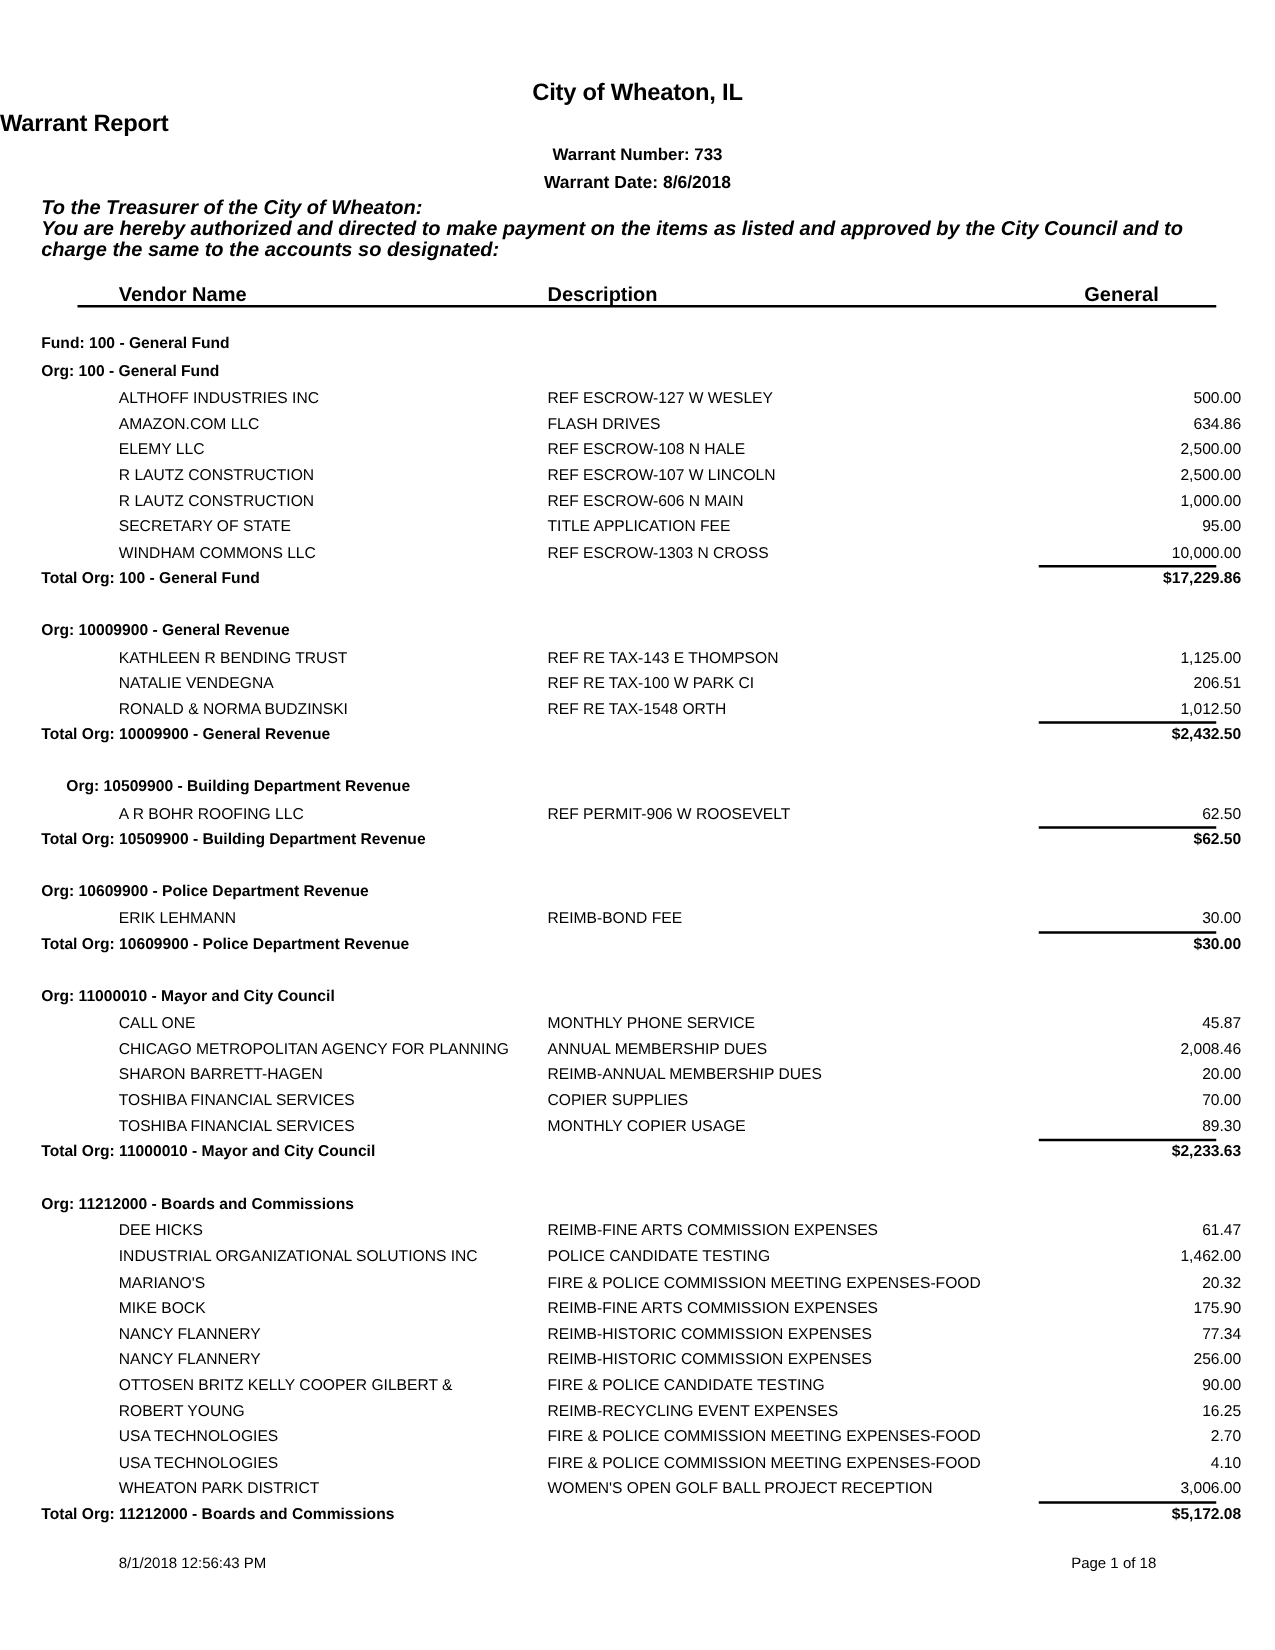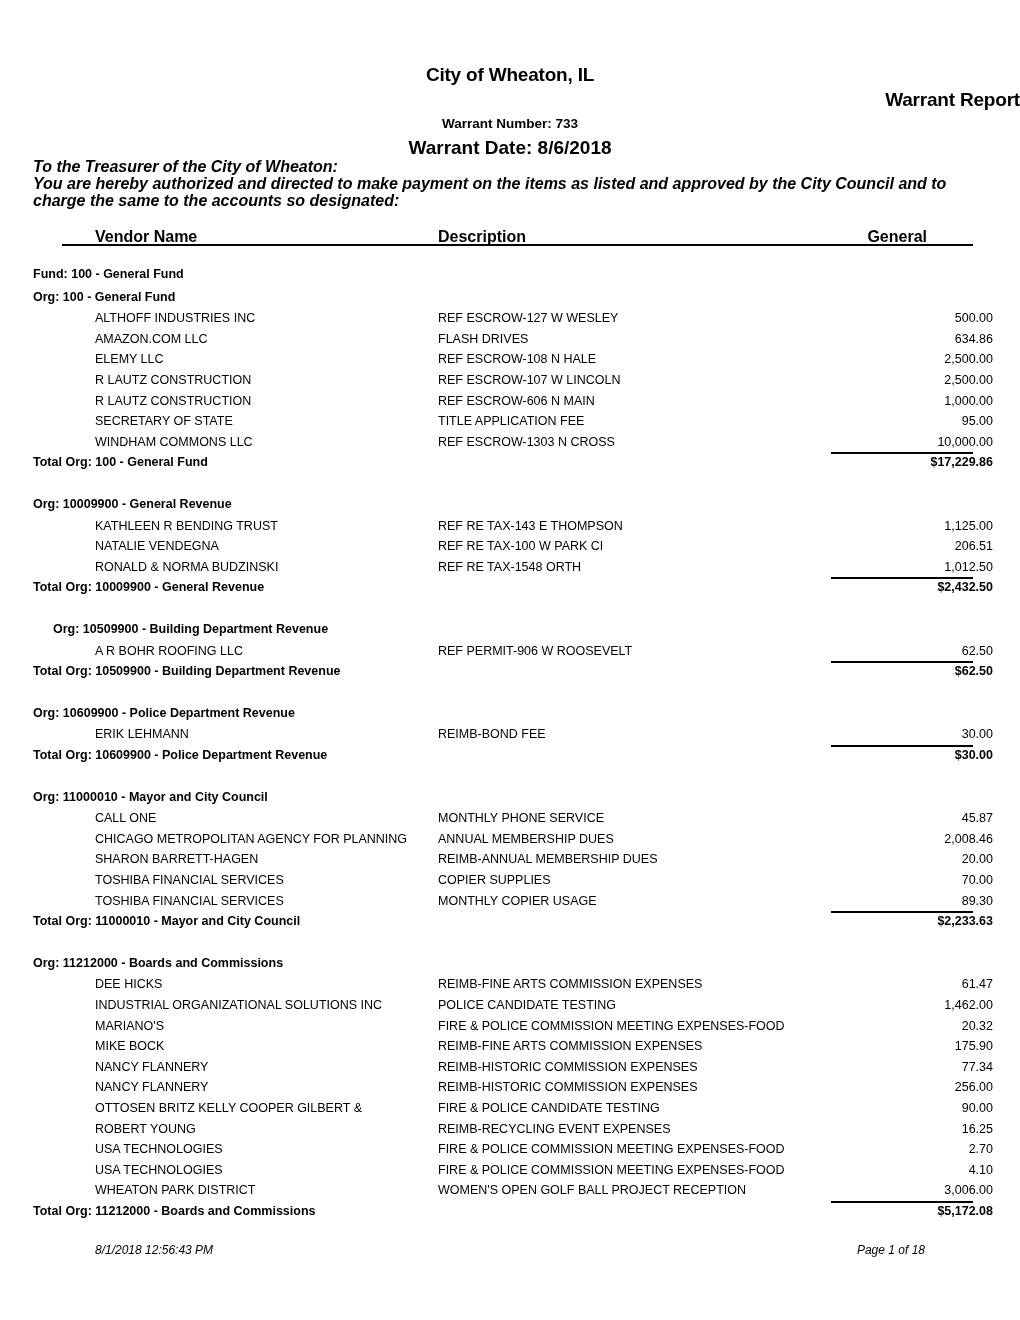--- a/index.html
+++ b/index.html
@@ -1,37 +1,37 @@
 <!DOCTYPE html>
 <html><head>
   <meta charset="utf-8">
   <style>
     html, body { margin: 0; padding: 0; background: #ffffff; }
     body {
       width: 1020px; height: 1320px; position: relative; overflow: hidden;
       font-family: "Liberation Sans", sans-serif; color: #000;
     }
     .t1 { position: absolute; top: 64px; left: 0; width: 1020px; text-align: center; font-size: 19px; font-weight: bold; letter-spacing: -0.2px; }
-    .t2 { position: absolute; top: 89px; left: 0; width: 1020px; text-align: right; font-size: 19px; font-weight: bold; letter-spacing: -0.2px; }
+    .t2 { position: absolute; top: 89px; left: 0; width: 1020px; text-align: left; font-size: 19px; font-weight: bold; letter-spacing: -0.2px; }
     .t3 { position: absolute; top: 116px; left: 0; width: 1020px; text-align: center; font-size: 13.5px; font-weight: bold; }
-    .t4 { position: absolute; top: 137px; left: 0; width: 1020px; text-align: center; font-size: 19px; font-weight: bold; }
+    .t4 { position: absolute; top: 137px; left: 0; width: 1020px; text-align: center; font-size: 14px; font-weight: bold; }
     .intro { position: absolute; left: 33px; width: 940px; font-size: 16px; font-weight: bold; line-height: 17px; font-style: italic; }
     .intro1 { top: 158px; }
     .intro2 { top: 175px; }
     .colhead { position: absolute; top: 228px; font-size: 16px; font-weight: bold; }
     .headline { position: absolute; left: 62px; width: 911px; top: 244px; height: 0; border-top: 2px solid #000; }
     .row { position: absolute; left: 0; width: 1020px; height: 20px; font-size: 12.5px; padding-left: 22px; }
     .row span { position: absolute; top: 0; white-space: nowrap; }
     .fund, .org, .total { font-weight: bold; font-size: 12.5px; }
     .c-label { left: 33px; }
     .c-vendor { left: 95px; }
     .c-desc { left: 438px; }
     .c-amt { right: 49px; text-align: right; }
     .sumline { position: absolute; left: 831px; width: 142px; height: 0; border-top: 2px solid #000; }
-    .footer { position: absolute; top: 1243px; font-size: 12px; font-style: italic; }
+    .footer { position: absolute; top: 1243px; font-size: 12px; }
   </style>
 </head>
 <body>
 
 <div>
   <div class="t1">City of Wheaton, IL</div>
   <div class="t2">Warrant Report</div>
   <div class="t3">Warrant Number: 733</div>
   <div class="t4">Warrant Date: 8/6/2018</div>
 </div>

